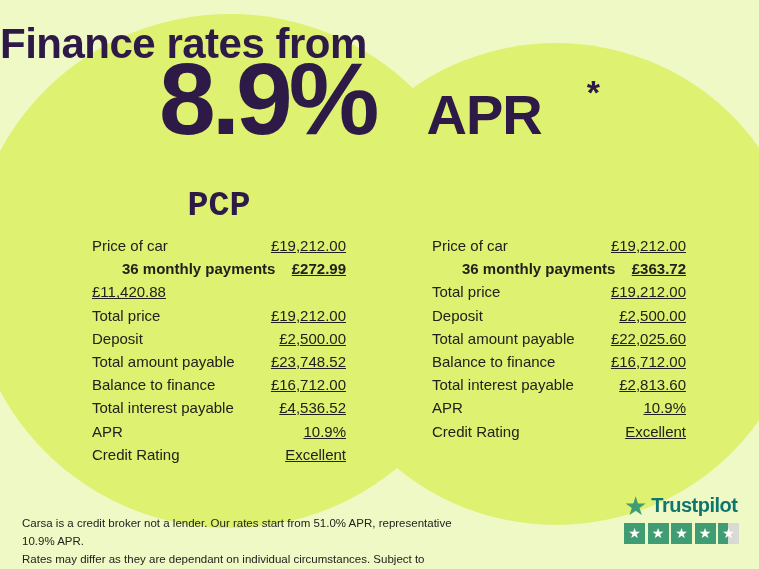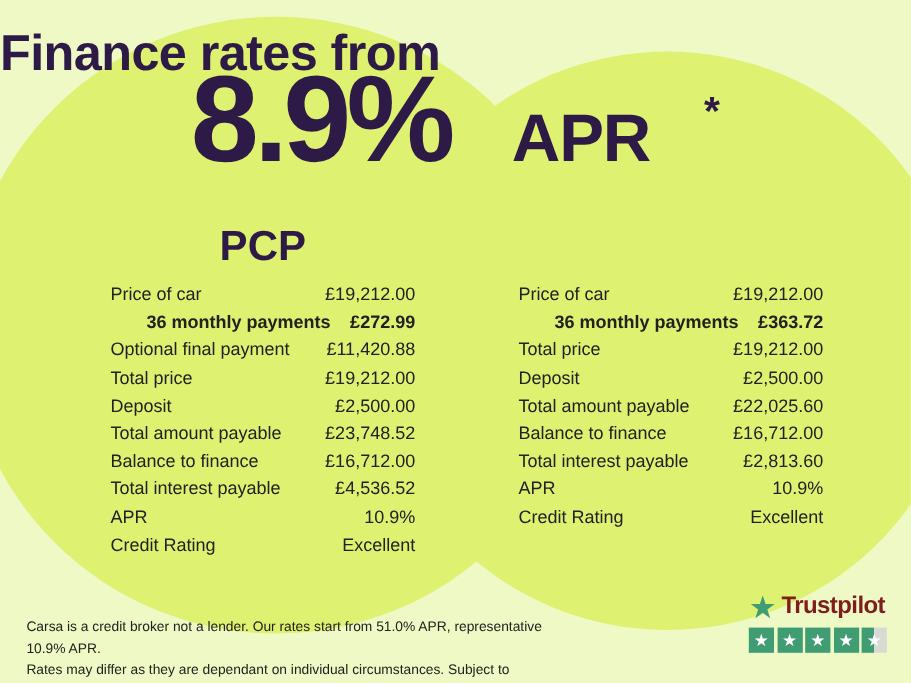--- a/index.html
+++ b/index.html
@@ -20,45 +20,45 @@
   .rate-line{
     position:absolute;left:0;top:46px;width:759px;
     display:flex;justify-content:center;align-items:baseline;color:#2e1a47;gap:43px;
   }
   .rate-big{font-size:102px;font-weight:800;letter-spacing:-4px;line-height:1.05;}
   .rate-suffix{font-size:56px;font-weight:800;margin-left:8px;letter-spacing:-1px;}
   .rate-asterisk{font-size:34px;font-weight:800;position:relative;top:-30px;margin-left:2px;}
 
   .col-heading{
     position:absolute;top:186px;width:254px;text-align:center;
-    font-size:35px;font-weight:800;color:#2e1a47;
+    font-size:35px;font-weight:800;color:#2e1a47;font-family:Liberation Mono, monospace;
   }
   .heading-pcp{left:92px;}
   .heading-hp{left:432px;}
 
   .ftable{position:absolute;top:234px;width:254px;color:#21221c;}
   .table-pcp{left:92px;}
   .table-hp{left:432px;}
   .frow{display:flex;justify-content:space-between;align-items:center;height:23.2px;font-size:15px;}
   .frow.bold{font-weight:700;margin-left:30px;}
   .flabel{white-space:nowrap;}
-  .fvalue{white-space:nowrap;text-align:right;}
+  .fvalue{white-space:nowrap;text-align:right;text-decoration:underline;}
 
   .disclaimer{
     position:absolute;left:22px;top:515px;width:430px;
     font-size:11.5px;line-height:1.55;color:#21221c;
   }
 
   .trustpilot{
     position:absolute;right:17px;bottom:25px;width:118px;
     display:flex;flex-direction:column;align-items:flex-start;gap:6px;
   }
   .tp-logo{display:flex;align-items:center;gap:4px;}
   .tp-logo-star{font-size:26px;line-height:22px;color:#3f9c73;}
-  .tp-wordmark{font-size:20px;font-weight:600;color:#7f1d1d;letter-spacing:-0.5px;}
+  .tp-wordmark{font-size:20px;font-weight:600;color:#0f766e;letter-spacing:-0.5px;}
   .tp-stars{display:flex;gap:2.5px;}
   .tp-star-box{
     width:21px;height:21px;background:#3f9c73;
     display:flex;align-items:center;justify-content:center;
     color:#ffffff;font-size:14px;line-height:21px;
   }
 </style>
 </head>
 <body>
 
@@ -80,21 +80,20 @@
   <div class="ftable table-pcp">
       <div class="frow">
         <span class="flabel">Price of car</span>
         <span class="fvalue">£19,212.00</span>
       </div>
       <div class="frow bold">
         <span class="flabel">36 monthly payments</span>
         <span class="fvalue">£272.99</span>
       </div>
       <div class="frow">
-        <span class="flabel">Optional final payment</span>
         <span class="fvalue">£11,420.88</span>
       </div>
       <div class="frow">
         <span class="flabel">Total price</span>
         <span class="fvalue">£19,212.00</span>
       </div>
       <div class="frow">
         <span class="flabel">Deposit</span>
         <span class="fvalue">£2,500.00</span>
       </div>

